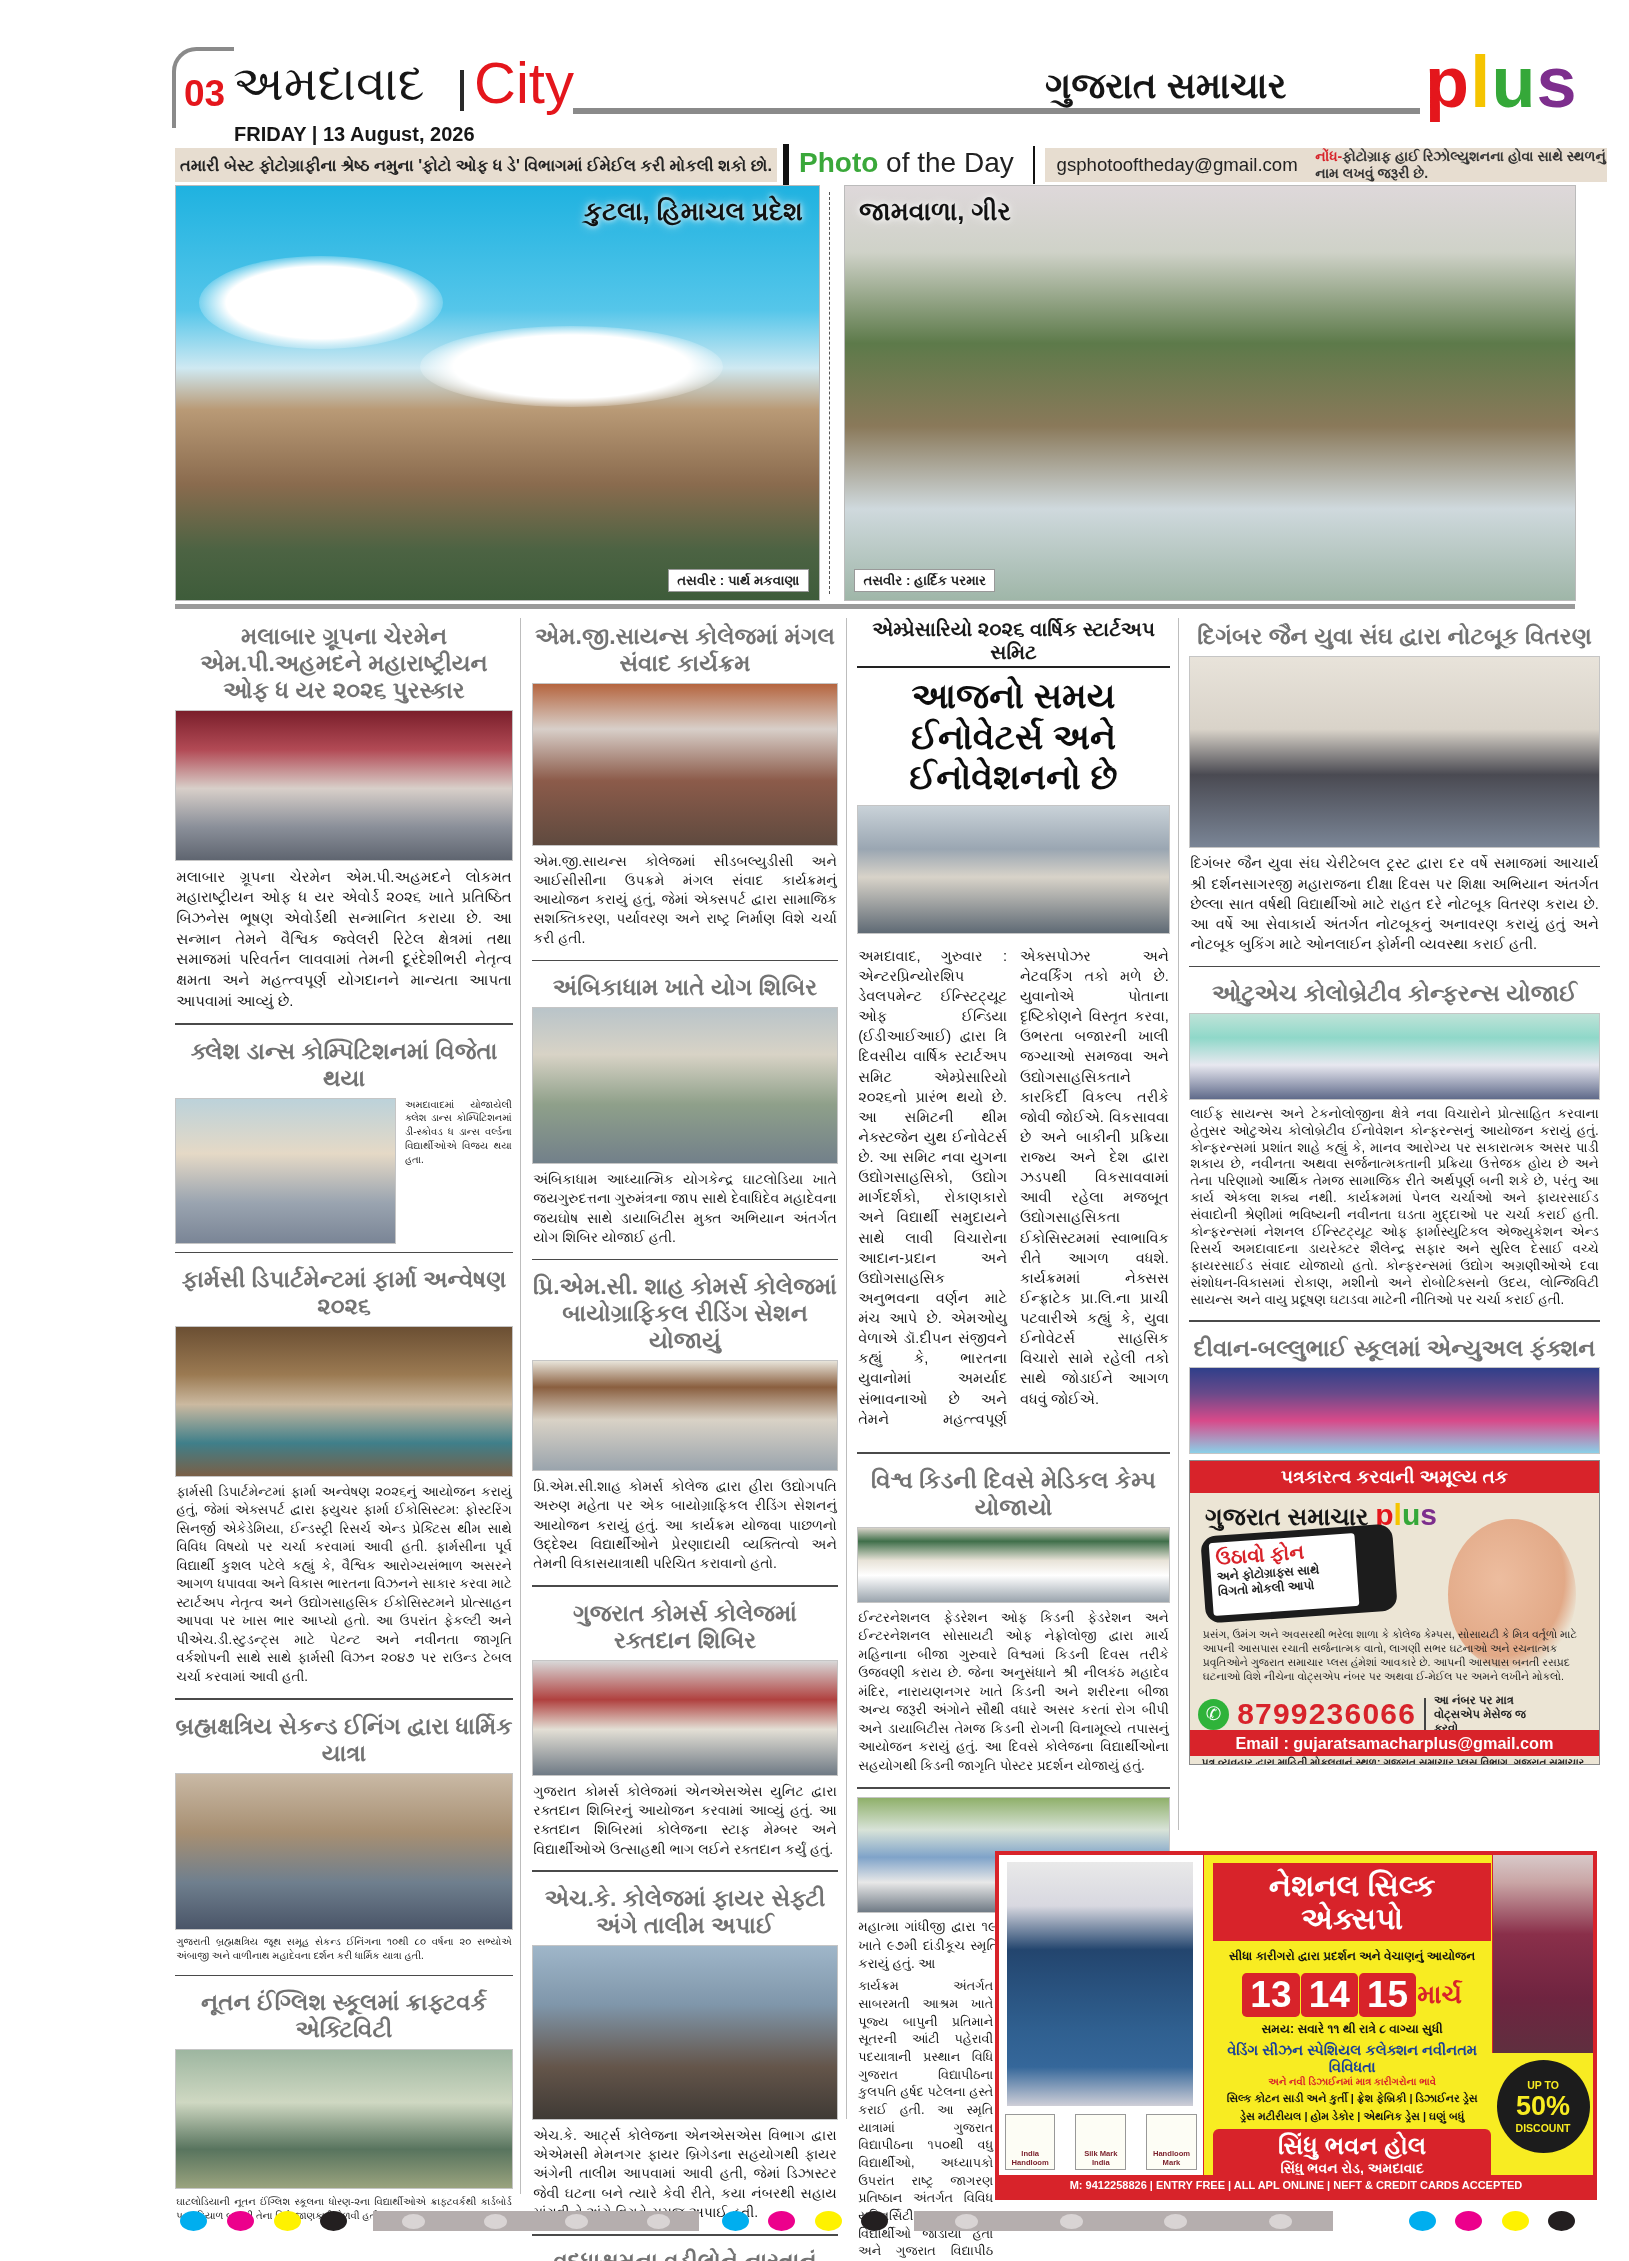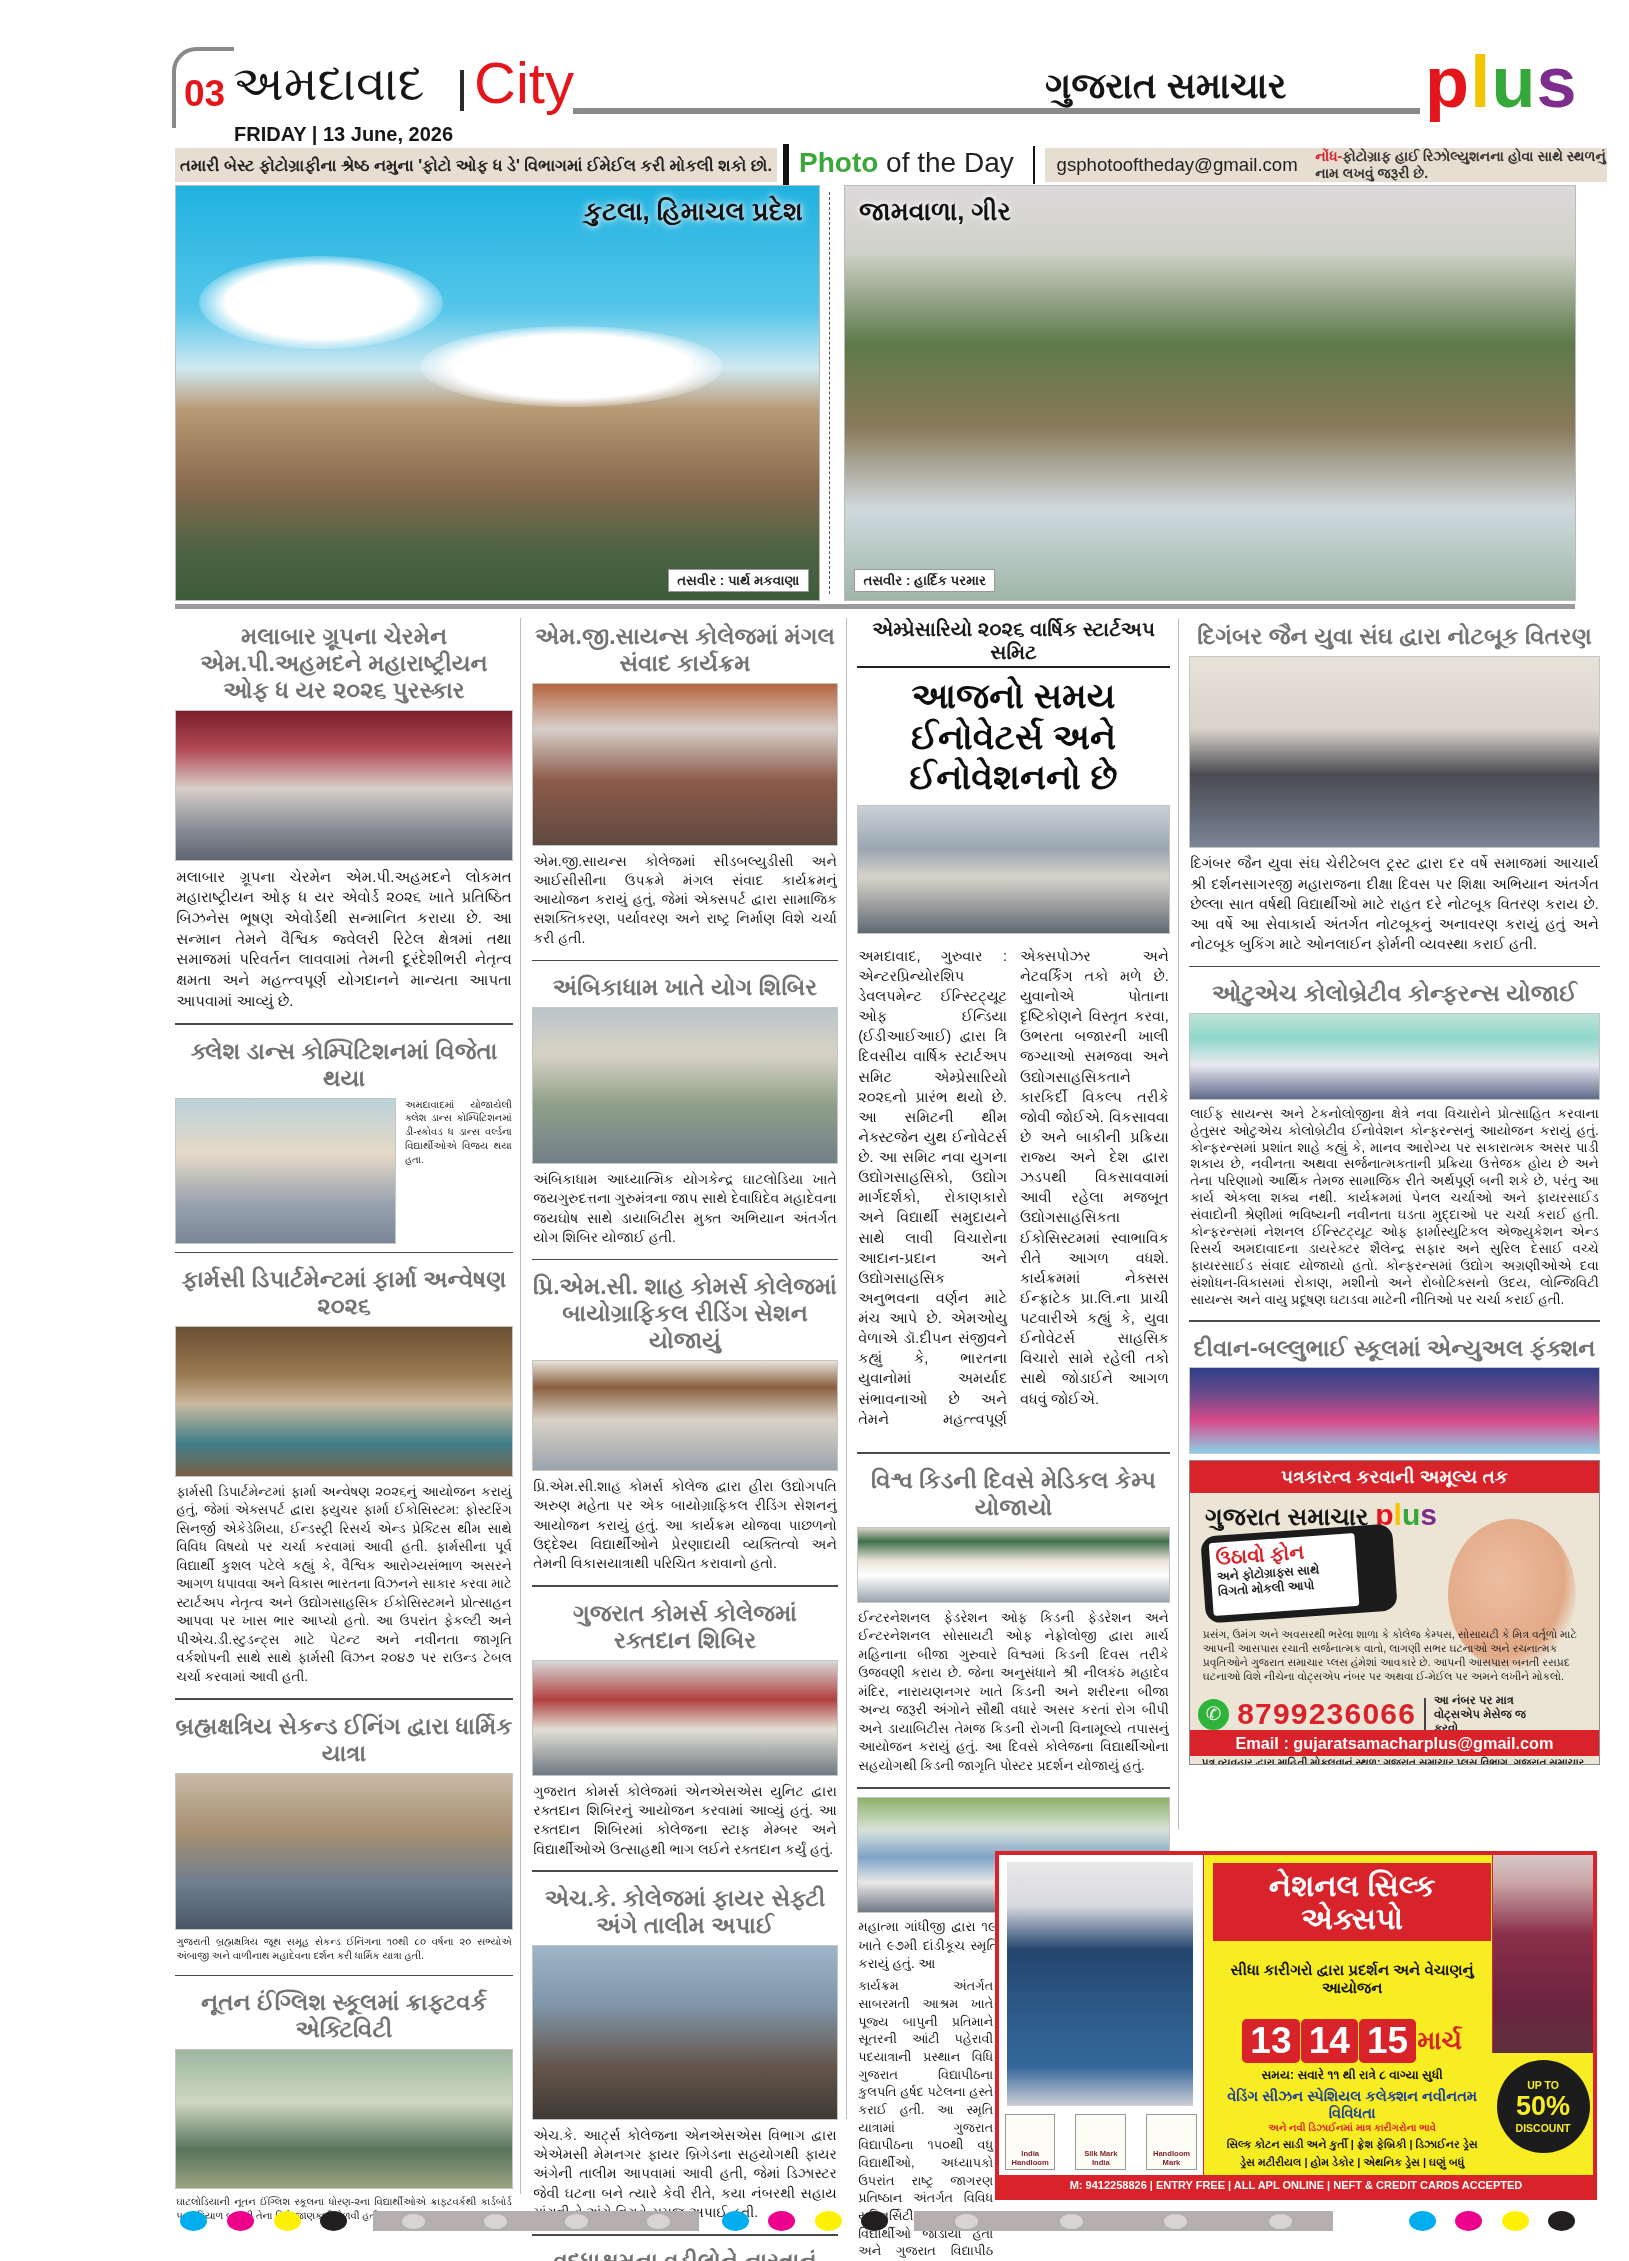--- a/index.html
+++ b/index.html
@@ -97,21 +97,21 @@
   .silk-ad{position:absolute;left:995px;top:1851px;width:602px;height:349px;border:4.7px solid #d8232a;
       background:#f8ec22;box-sizing:border-box;z-index:5;overflow:hidden;}
   .silk-left{position:absolute;left:0;top:0;width:204px;height:321px;background:#fff;border-right:1.7px solid #d8232a;}
   .silk-model{position:absolute;left:8.1px;top:7px;width:186px;height:244px;
       background:linear-gradient(180deg,#e9e9e9 0%,#d8d8e0 18%,#23456e 36%,#2f5f8f 68%,#35679a 84%,#cfcfd8 100%);}
   .silk-logos{position:absolute;left:5.8px;bottom:5.8px;width:192px;display:flex;gap:20px;}
   .silk-logo{flex:1;height:56px;border:1.2px solid #999;background:#fdfdf5;font-size:7.6px;font-weight:bold;
       color:#7a1f2b;display:flex;align-items:flex-end;justify-content:center;text-align:center;padding:2.3px;box-sizing:border-box;}
   .silk-right{position:absolute;left:205px;top:0;width:392px;height:321px;padding:8.1px 105px 0 9.3px;box-sizing:border-box;}
   .silk-title{background:#d8232a;color:#fff;font-size:30px;font-weight:bold;text-align:center;line-height:1.1;padding:5.8px 2.3px;}
-  .silk-sub{font-size:15px;font-weight:bold;color:#111;text-align:center;padding:20px 0;}
+  .silk-sub{font-size:12px;font-weight:bold;color:#111;text-align:center;padding:8px 0;}
   .silk-dates{display:flex;align-items:center;gap:1px;justify-content:center;padding:2.3px 0;}
   .silk-date{background:#d8232a;color:#fff;font-size:37px;font-weight:bold;padding:1.2px 8.1px;border-radius:4.7px;}
   .silk-month{color:#d8232a;font-size:25.6px;font-weight:bold;}
   .silk-time{font-size:12.2px;font-weight:bold;color:#111;text-align:center;padding:2.3px 0;}
   .silk-l1{color:#1a3f9a;font-size:14.6px;font-weight:bold;text-align:center;padding-top:3.5px;}
   .silk-l2{color:#d8232a;font-size:10px;font-weight:bold;text-align:center;}
   .silk-items{font-size:11px;font-weight:bold;color:#111;text-align:center;padding-top:4.7px;}
   .silk-venue{margin-top:5.8px;background:#d8232a;color:#fff;text-align:center;padding:3.5px 0;border-radius:5.8px;}
   .silk-v1{font-size:24.4px;font-weight:bold;display:block;}
   .silk-v2{font-size:14px;font-weight:bold;display:block;}
@@ -132,21 +132,21 @@
 </head>
 <body>
 
 <div class="page">
 
   <div class="corner-bracket"></div>
   <div class="pagenum">03</div>
   <div class="sec-gu">અમદાવાદ</div>
   <div class="sec-div"></div>
   <div class="sec-en">City</div>
-  <div class="dateline">FRIDAY | 13 June, 2026</div>
+  <div class="dateline">FRIDAY | 13 August, 2026</div>
   <div class="head-grayline"></div>
   <div class="brand-gu">ગુજરાત સમાચાર</div>
   <div class="brand-plus"><span class="pl0">p</span><span class="pl1">l</span><span class="pl2">u</span><span class="pl3">s</span></div>
 
   <div class="pod-beige pod-note-l abs">તમારી બેસ્ટ ફોટોગ્રાફીના શ્રેષ્ઠ નમુના 'ફોટો ઓફ ધ ડે' વિભાગમાં ઈમેઈલ કરી મોકલી શકો છો.</div>
   <div class="pod-bar"></div>
   <div class="pod-title"><span class="pod-green">Photo</span><span> of the Day</span></div>
   <div class="pod-thinbar"></div>
   <div class="pod-beige pod-note-r abs">
     <span class="pod-email">gsphotooftheday@gmail.com</span>

